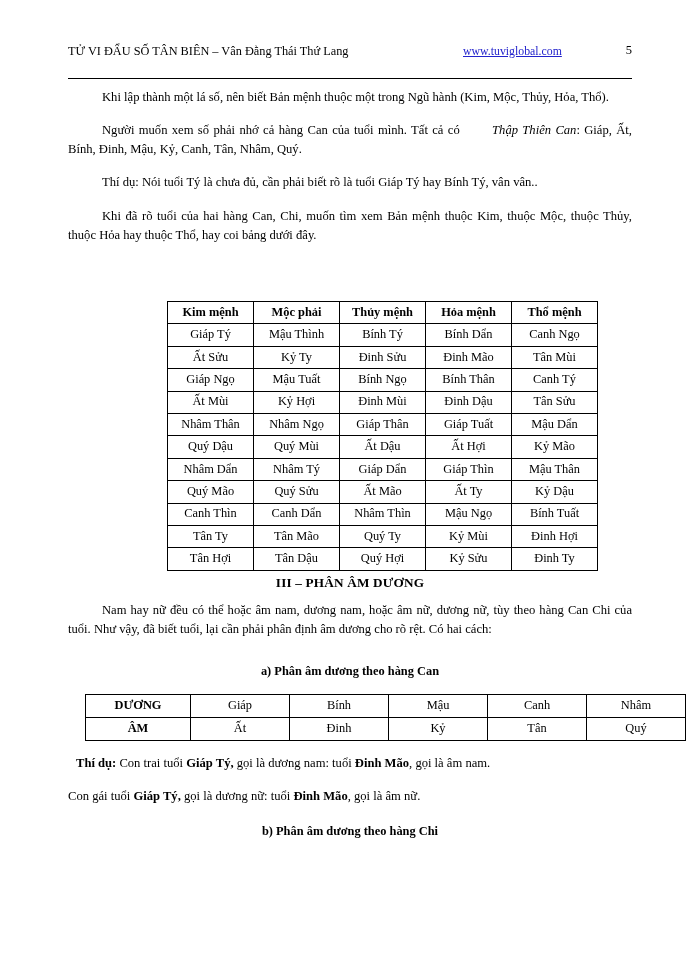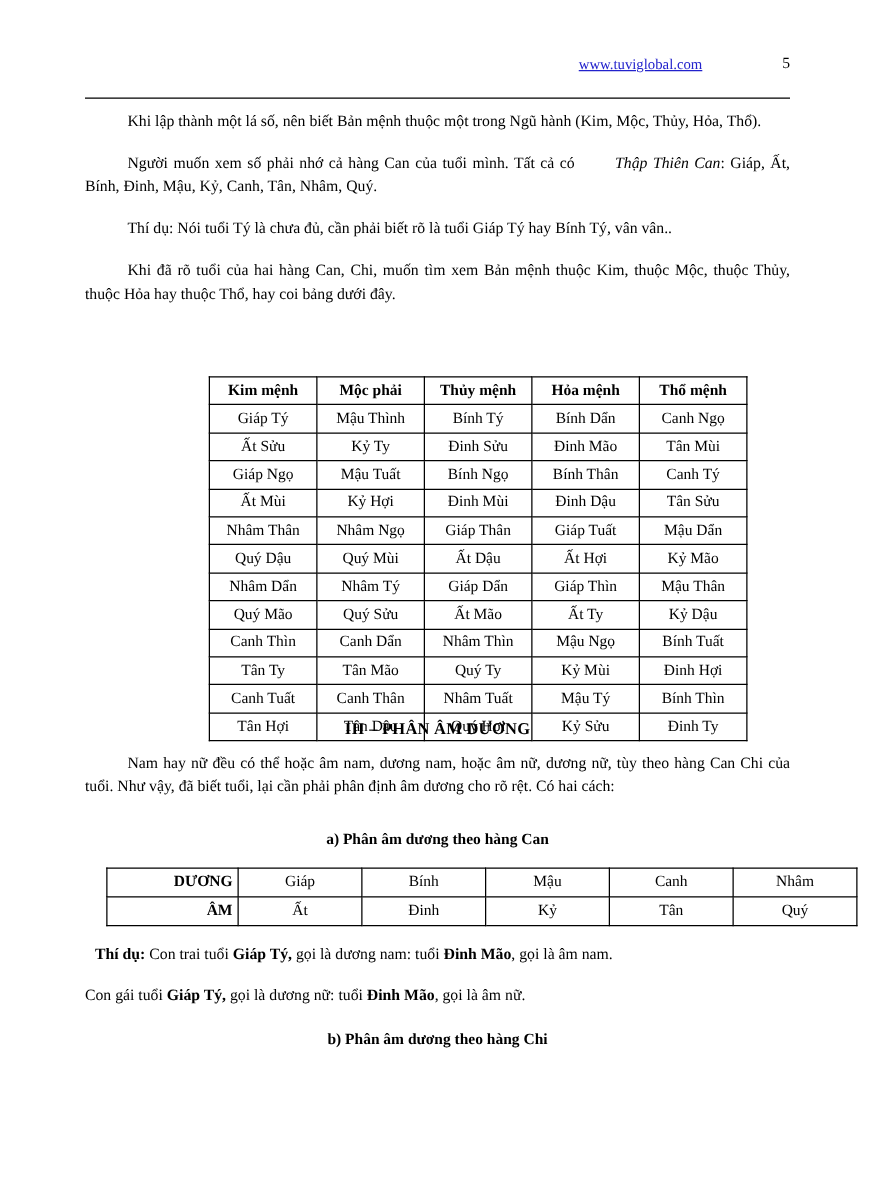--- a/index.html
+++ b/index.html
@@ -135,40 +135,40 @@
   }
   #can-table {
     border: 1.6px solid #000;
   }
   #can-table td {
     height: 19px;
   }
   #can-table td.label-col {
     width: 96px;
     font-weight: bold;
-    text-align: right;
   }
   #can-table td.val-col {
     width: 90px;
   }
 
   
   #section-3-heading { position: absolute; left: 68px; top: 575px; width: 564px; }
   #para-amduong     { position: absolute; left: 68px; top: 601px; width: 564px; }
   #sub-a-heading    { position: absolute; left: 68px; top: 664px; width: 564px; }
   #para-thidu       { position: absolute; left: 76px; top: 754px; width: 564px; }
   #para-congai      { position: absolute; left: 68px; top: 787px; width: 564px; }
   #sub-b-heading    { position: absolute; left: 68px; top: 824px; width: 564px; }
 </style>
 </head>
 <body>
 
 <div class="page">
 
   <div class="header-row">
+    <span class="header-title">TỬ VI ĐẨU SỐ TÂN BIÊN – Vân Đằng Thái Thứ Lang</span>
     <a class="header-link" href="#">www.tuviglobal.com</a>
     <span class="header-pageno">5</span>
   </div>
   <div class="header-rule"></div>
 
   <div class="content">
     <p class="para">Khi lập thành một lá số, nên biết Bản mệnh thuộc một trong Ngũ hành (Kim, Mộc, Thủy, Hỏa, Thổ).</p>
 
     <p class="para"><span>Người muốn xem số phải nhớ cả hàng Can của tuổi mình. Tất cả có </span><span class="ital">Thập Thiên Can</span><span>: Giáp, Ất, Bính, Đinh, Mậu, Kỷ, Canh, Tân, Nhâm, Quý.</span></p>
 
@@ -251,27 +251,20 @@
           <td>Nhâm Thìn</td>
           <td>Mậu Ngọ</td>
           <td>Bính Tuất</td>
         </tr>
         <tr>
           <td>Tân Ty</td>
           <td>Tân Mão</td>
           <td>Quý Ty</td>
           <td>Kỷ Mùi</td>
           <td>Đinh Hợi</td>
-        </tr>
-        <tr>
-          <td>Canh Tuất</td>
-          <td>Canh Thân</td>
-          <td>Nhâm Tuất</td>
-          <td>Mậu Tý</td>
-          <td>Bính Thìn</td>
         </tr>
         <tr>
           <td>Tân Hợi</td>
           <td>Tân Dậu</td>
           <td>Quý Hợi</td>
           <td>Kỷ Sửu</td>
           <td>Đinh Ty</td>
         </tr>
       </tbody>
     </table>

